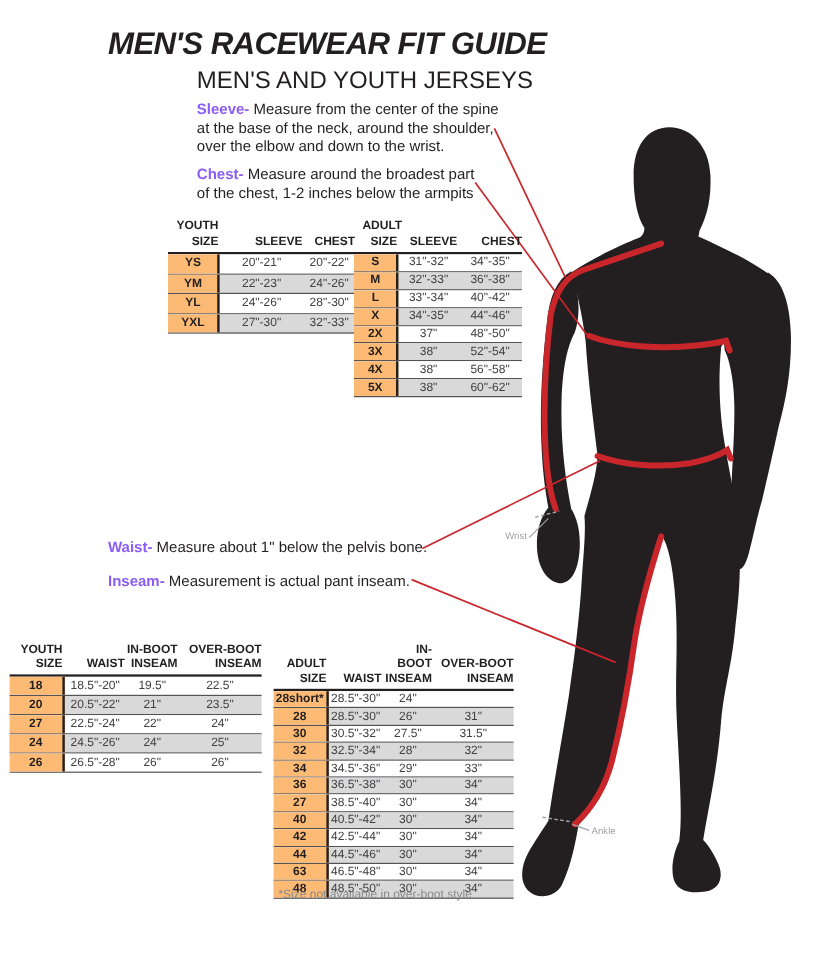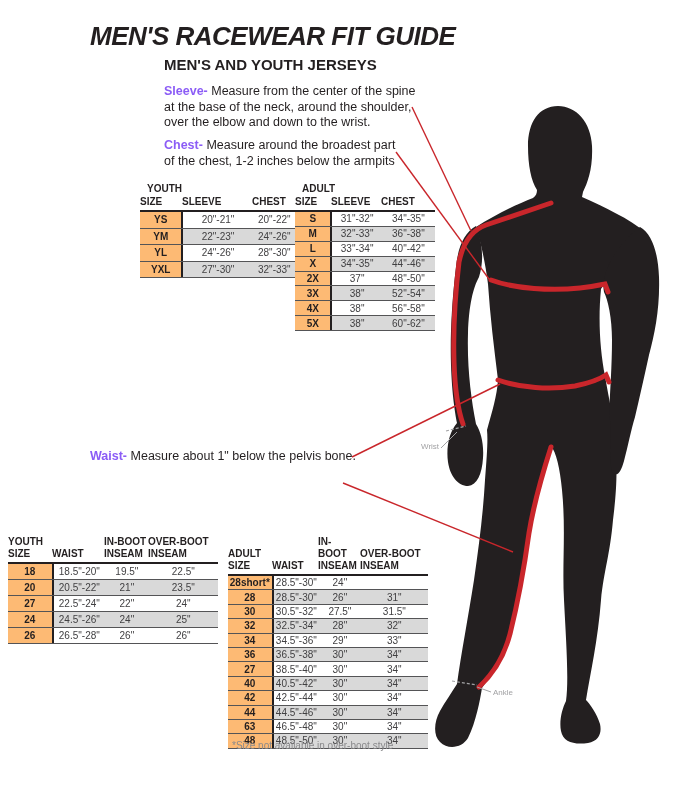--- a/index.html
+++ b/index.html
@@ -1,29 +1,29 @@
 <!DOCTYPE html>
 <html><head>
 <meta charset="utf-8">
 <style>
   html,body{margin:0;padding:0;background:#fff}
   .page{position:relative;width:680px;height:800px;background:#ffffff;overflow:hidden;
         font-family:"Liberation Sans",sans-serif;color:#231f20}
   .abs{position:absolute}
   .title{font-style:italic;font-weight:bold;font-size:26px;letter-spacing:-0.5px;white-space:nowrap}
-  .h2{font-weight:bold;font-size:15px;white-space:nowrap}
+  .h2{font-weight:normal;font-size:20px;white-space:nowrap}
   .para{font-size:12.5px;line-height:1.24;white-space:pre-line}
   .red{color:#8b5cf6;font-weight:bold}
   .footnote{font-size:10px;color:#8a8a8c;white-space:nowrap}
   .bodylabel{font-size:8px;color:#a2a2a4;white-space:nowrap}
 
   .tbl{position:absolute}
   .grp{font-weight:bold;font-size:10px;padding:0 0 2px 7px;line-height:1.1}
   .thead{display:flex;align-items:flex-end;border-bottom:2px solid #231f20;padding-bottom:2px}
-  .hcell{font-weight:bold;font-size:10px;text-align:left;white-space:pre-line;line-height:1.2}
+  .hcell{font-weight:bold;font-size:10px;text-align:right;white-space:pre-line;line-height:1.2}
   .trow{display:flex;border-bottom:1px solid #545456;background:#fff}
   .trow.shaded{background:#d9d9d9}
   .tcell{display:flex;align-items:center;justify-content:center;font-size:10px;color:#414042;white-space:nowrap}
   .tcell.c0{font-weight:bold;color:#231f20;background:#fdba74;border-right:2px solid #231f20}
 
   #t-yj{left:140px;top:183px;width:156px}
   #t-yj .c0{width:42px}#t-yj .c1{width:70px}#t-yj .c2{width:44px}
   #t-yj .trow{height:15.5px}
 
   #t-aj{left:295px;top:183px;width:140px}
@@ -94,20 +94,21 @@
   <div class="abs para" style="left:164px;top:84px;width:265px"><span class="red">Sleeve-</span><span> Measure from the center of the spine
 at the base of the neck, around the shoulder,
 over the elbow and down to the wrist.</span></div>
 
   <div class="abs para" style="left:164px;top:138px;width:265px"><span class="red">Chest-</span><span> Measure around the broadest part
 of the chest, 1-2 inches below the armpits</span></div>
 
 
   <div class="abs para" style="left:90px;top:449px"><span class="red">Waist-</span><span> Measure about 1" below the pelvis bone.</span></div>
 
+  <div class="abs para" style="left:90px;top:477px"><span class="red">Inseam-</span><span> Measurement is actual pant inseam.</span></div>
 
   <div class="tbl" id="t-yj">
     <div class="grp">YOUTH</div>
     <div class="thead">
         <div class="hcell c0">SIZE</div>
         <div class="hcell c1">SLEEVE</div>
         <div class="hcell c2">CHEST</div>
       </div>
     <div class="tbody">
         <div class="trow">

